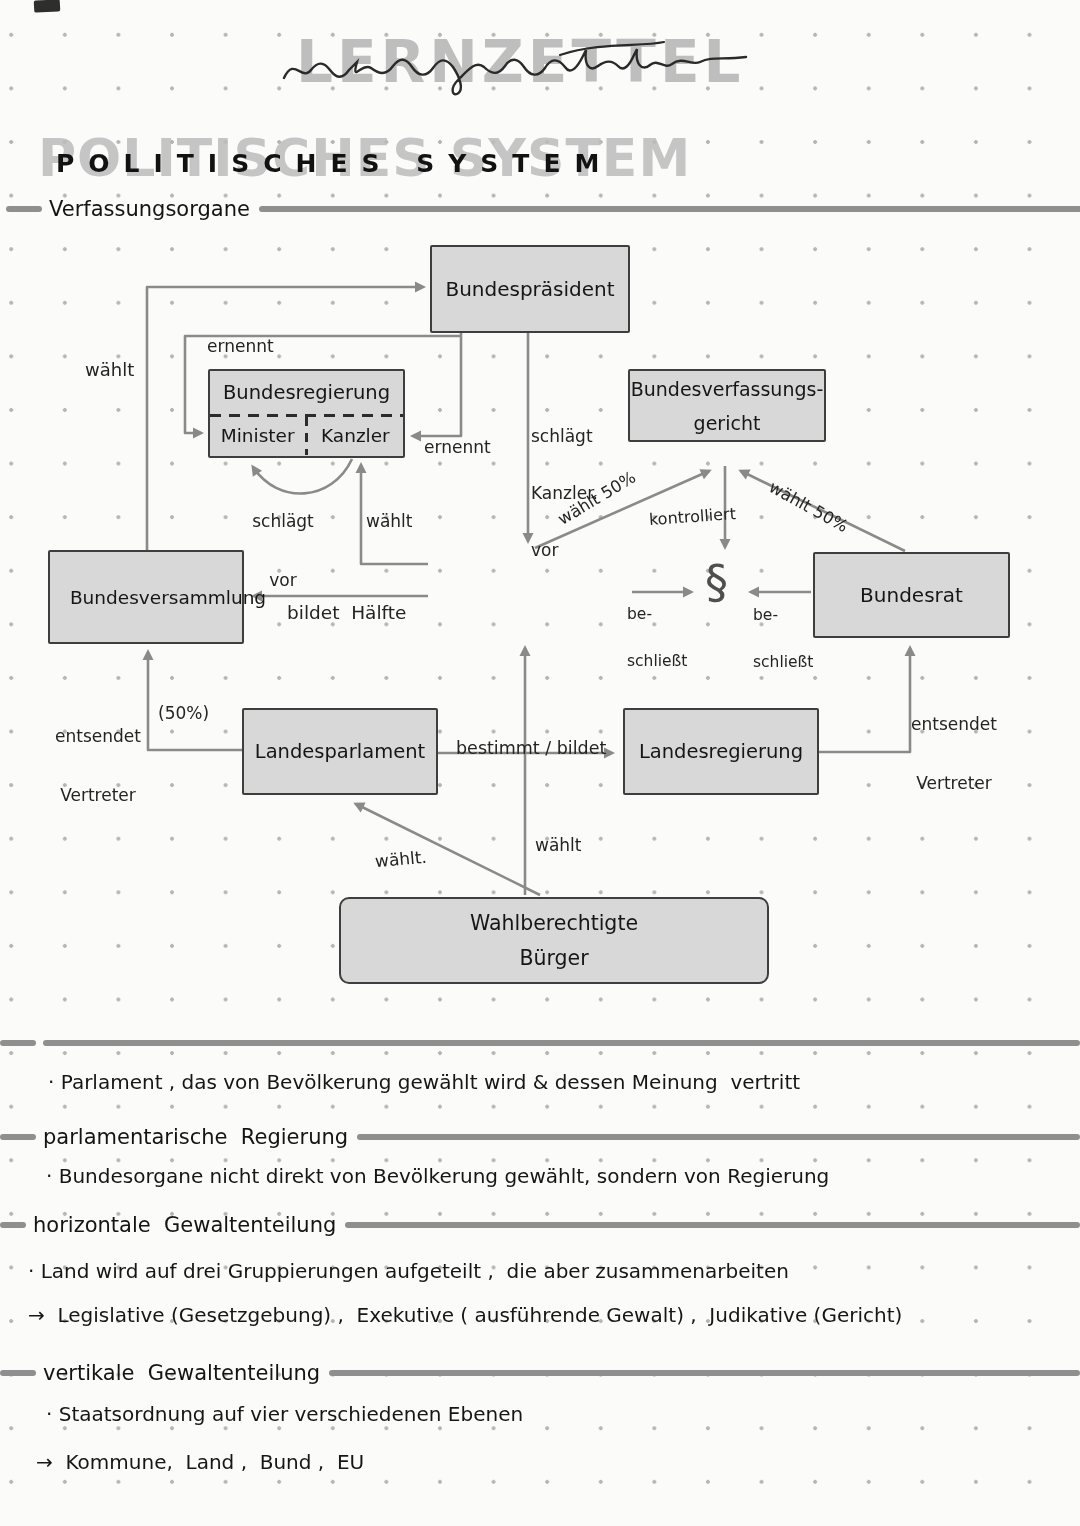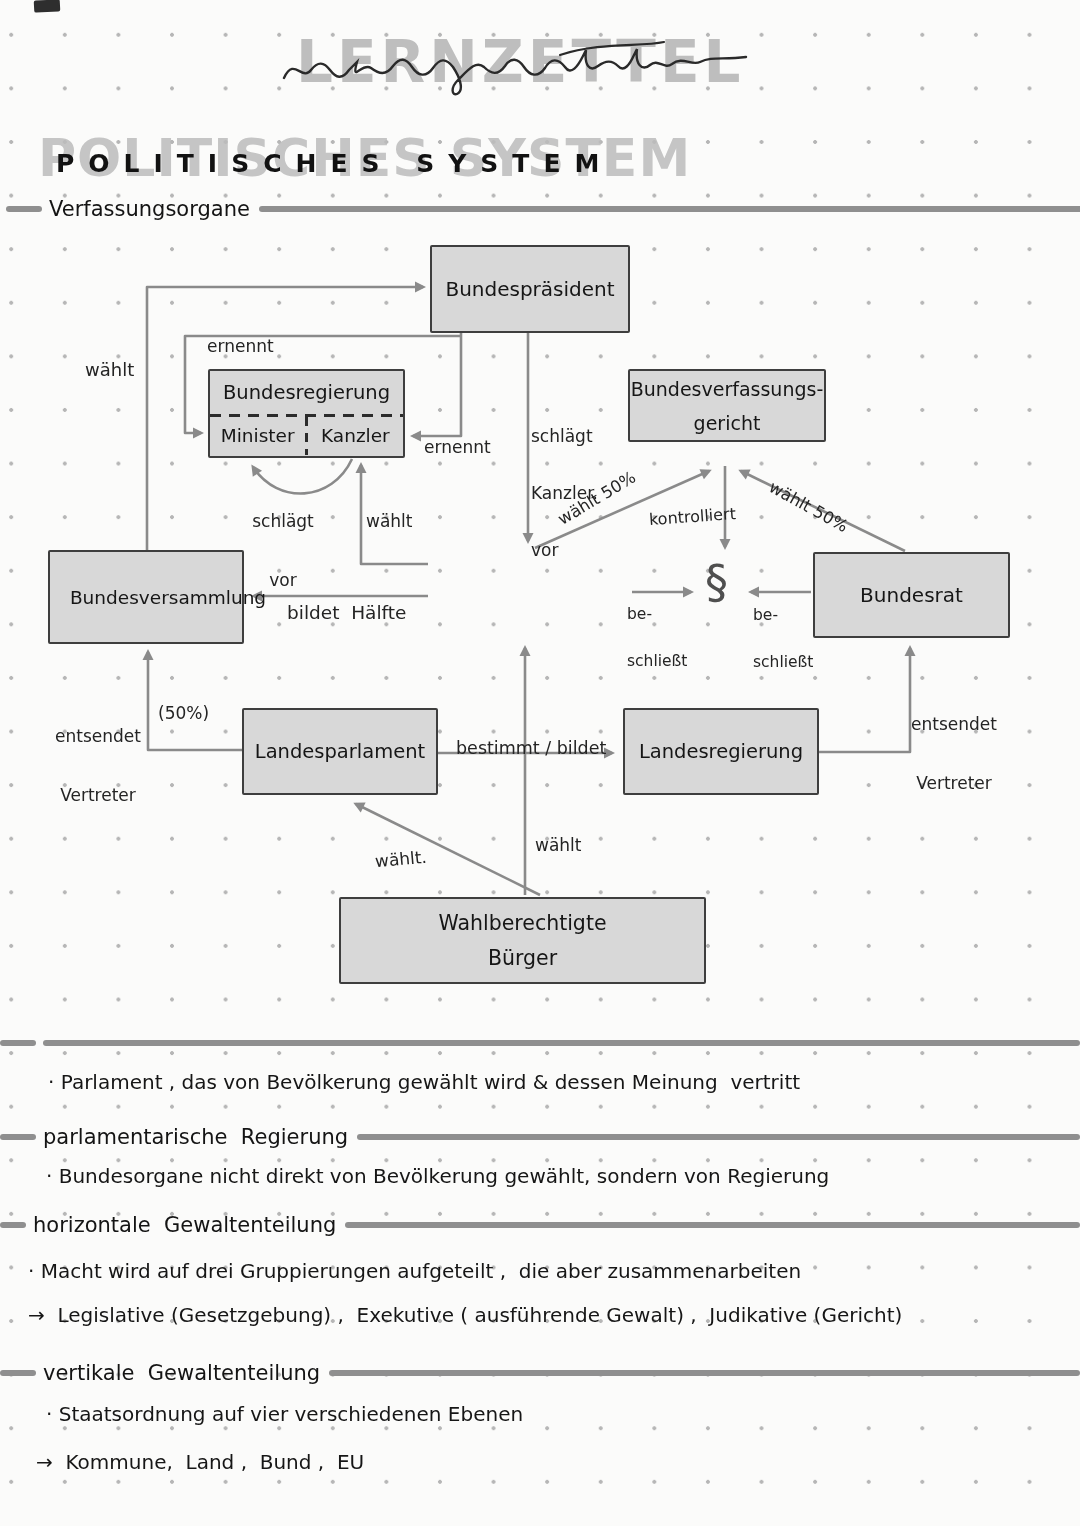--- a/index.html
+++ b/index.html
@@ -37,21 +37,21 @@
   .breg-divider{height:2.5px;width:100%;background-image:repeating-linear-gradient(90deg,#2b2b2b 0 11px,rgba(0,0,0,0) 11px 19px);}
   .breg-bottom{display:flex;height:38px;}
   .breg-cell{flex:1;display:flex;align-items:center;justify-content:center;font-size:18.5px;}
   .breg-vdivider{width:2.5px;background-image:repeating-linear-gradient(180deg,#2b2b2b 0 9px,rgba(0,0,0,0) 9px 16px);}
   #box-bverfg{left:628px;top:369px;width:198px;height:73px;font-size:19px;line-height:34px;}
   #box-bundesversammlung{left:48px;top:550px;width:196px;height:94px;font-size:18.5px;padding-left:44px;}
   #box-bundestag{left:428px;top:550px;width:202px;height:88px;font-size:21px;}
   #box-bundesrat{left:813px;top:552px;width:197px;height:86px;font-size:20px;}
   #box-landesparlament{left:242px;top:708px;width:196px;height:87px;font-size:19.5px;}
   #box-landesregierung{left:623px;top:708px;width:196px;height:87px;font-size:19.5px;}
-  #box-buerger{left:339px;top:897px;width:367px;height:87px;font-size:20.5px;line-height:35px;}
+  #box-buerger{left:339px;top:897px;width:430px;height:87px;font-size:20.5px;line-height:35px;border-radius:10px;}
   
   .lbl{position:absolute;font-size:17px;color:#242424;white-space:pre;z-index:3;line-height:1.15;}
   #lbl-waehlt-praesident{left:85px;top:360px;font-size:18px;}
   #lbl-ernennt-minister{left:207px;top:337px;}
   #lbl-ernennt-kanzler{left:424px;top:438px;}
   #lbl-schlaegt-vor{left:245px;top:473px;text-align:center;width:76px;}
   #lbl-waehlt-kanzler{left:366px;top:512px;}
   #lbl-schlaegt-kanzler{left:531px;top:389px;line-height:19px;}
   #lbl-waehlt50-links{left:560px;top:512px;font-size:16.5px;transform:rotate(-31deg);transform-origin:left center;}
   #lbl-kontrolliert{left:649px;top:508px;font-size:16px;transform:rotate(-4deg);}
@@ -205,21 +205,21 @@
     <span class="t">parlamentarische  Regierung</span>
     <span class="rule"></span>
   </div>
   <div class="note" id="note-line-1-0">· Bundesorgane nicht direkt von Bevölkerung gewählt, sondern von Regierung</div>
 
   <div class="abs sec" id="sec-note-2">
     <span class="stub"></span>
     <span class="t">horizontale  Gewaltenteilung</span>
     <span class="rule"></span>
   </div>
-  <div class="note" id="note-line-2-0">· Macht wird auf drei Gruppierungen aufgeteilt ,  die aber zusammenarbeiten</div>
+  <div class="note" id="note-line-2-0">· Land wird auf drei Gruppierungen aufgeteilt ,  die aber zusammenarbeiten</div>
   <div class="note" id="note-line-2-1">→  Legislative (Gesetzgebung) ,  Exekutive ( ausführende Gewalt) ,  Judikative (Gericht)</div>
 
   <div class="abs sec" id="sec-note-3">
     <span class="stub"></span>
     <span class="t">vertikale  Gewaltenteilung</span>
     <span class="rule"></span>
   </div>
   <div class="note" id="note-line-3-0">· Staatsordnung auf vier verschiedenen Ebenen</div>
   <div class="note" id="note-line-3-1">→  Kommune,  Land ,  Bund ,  EU</div>
 

